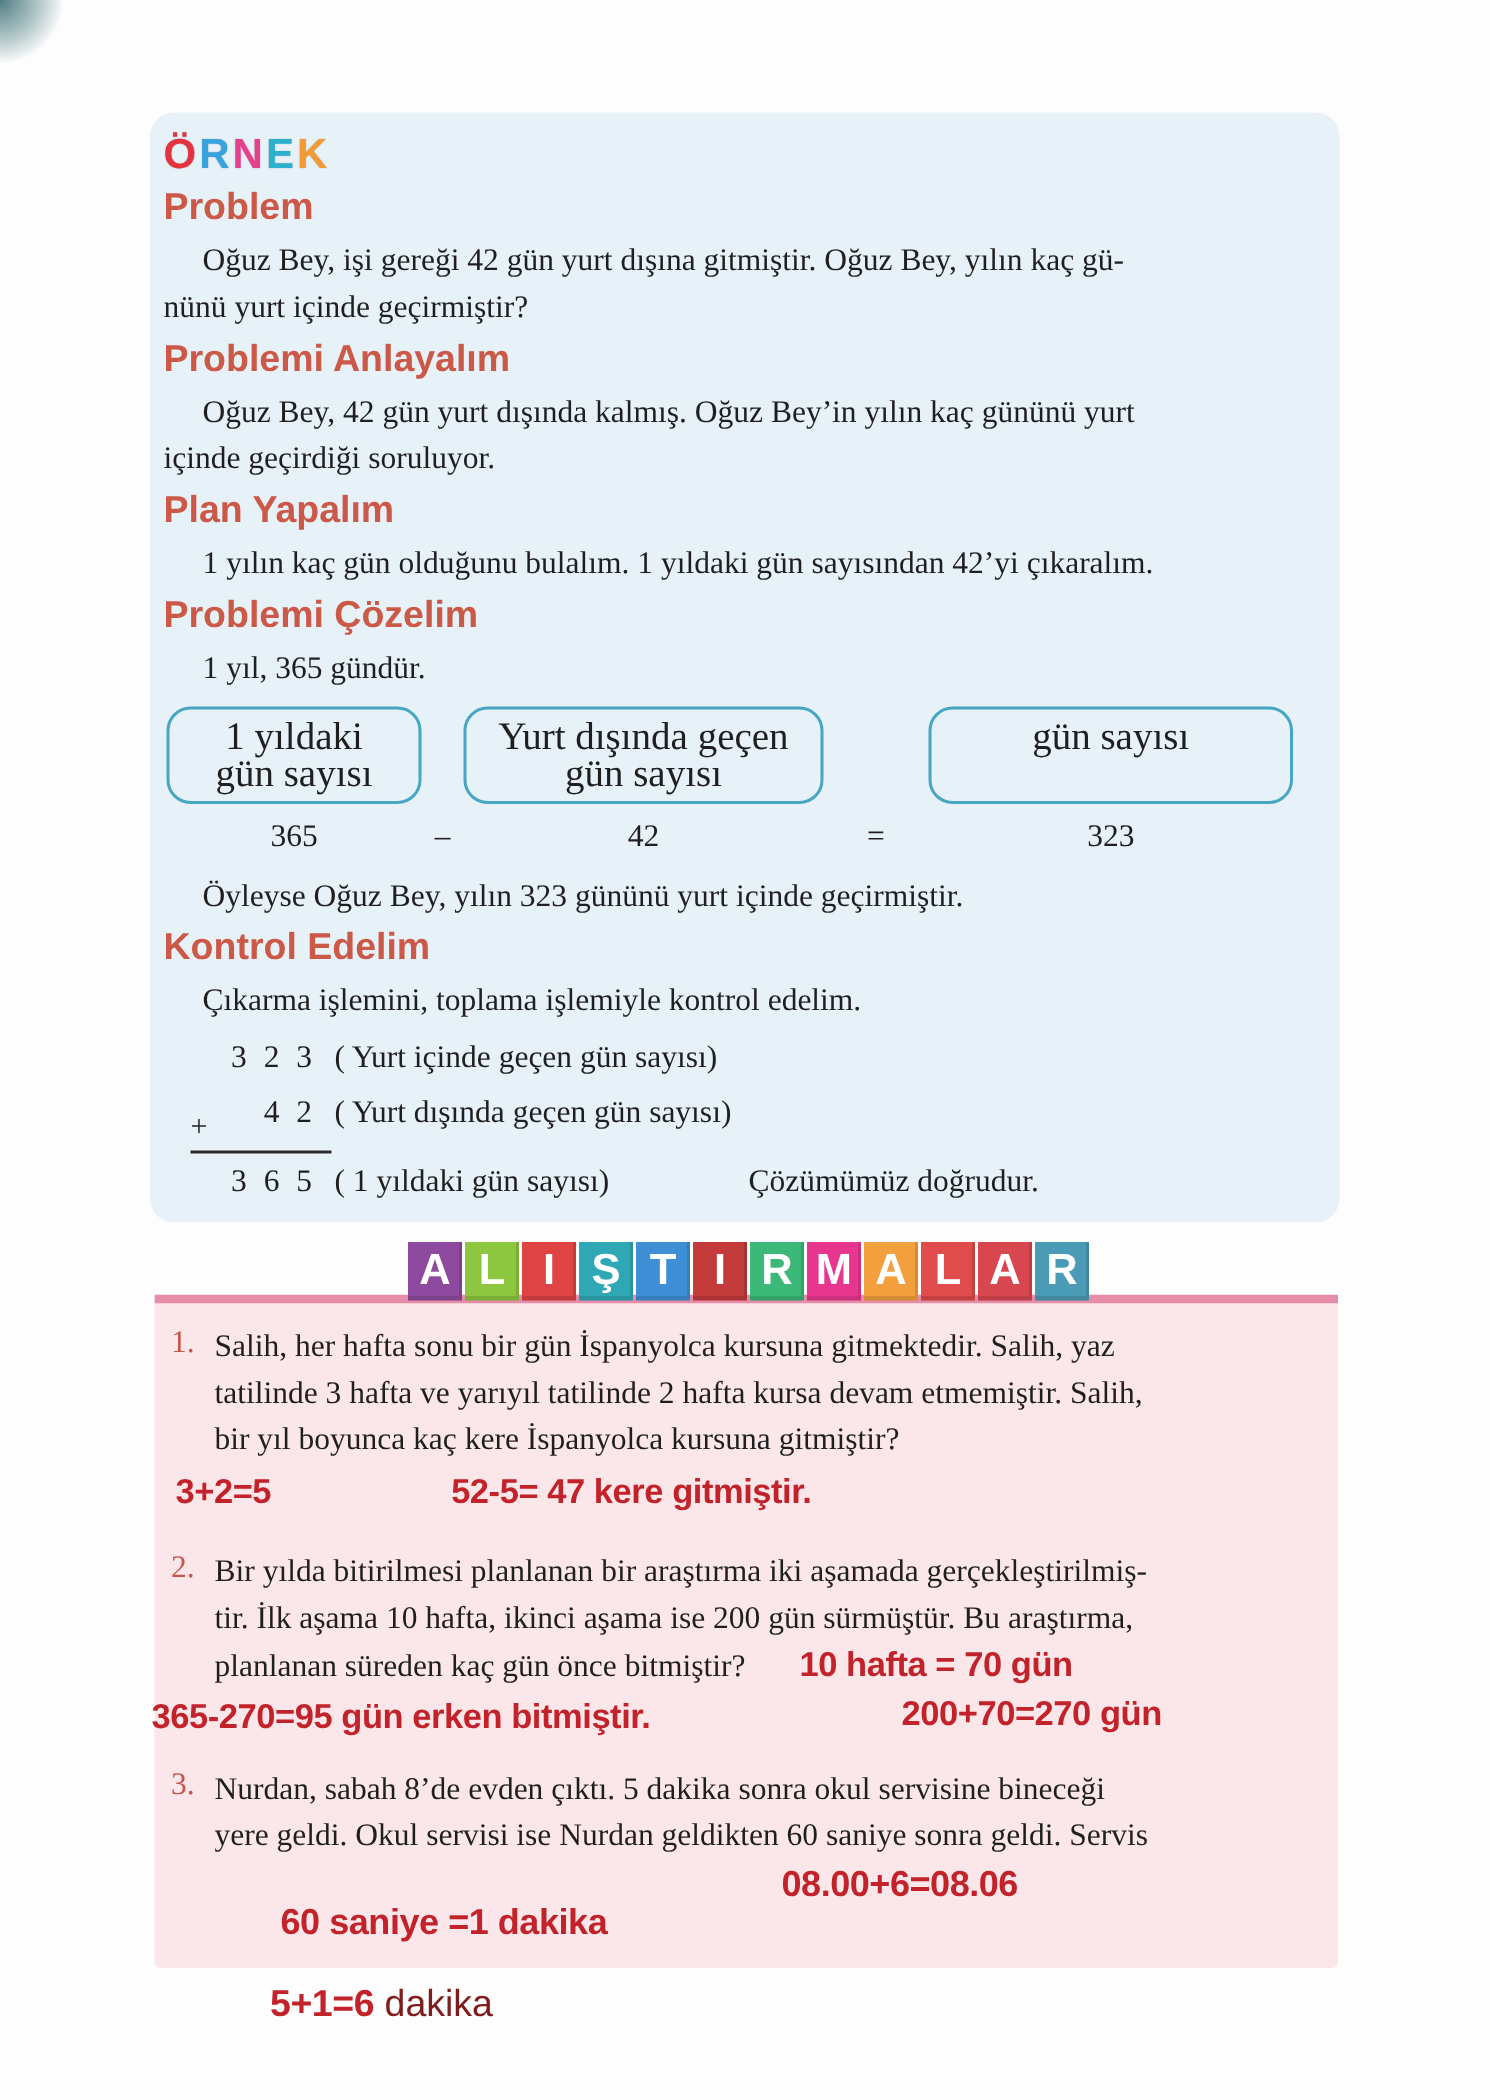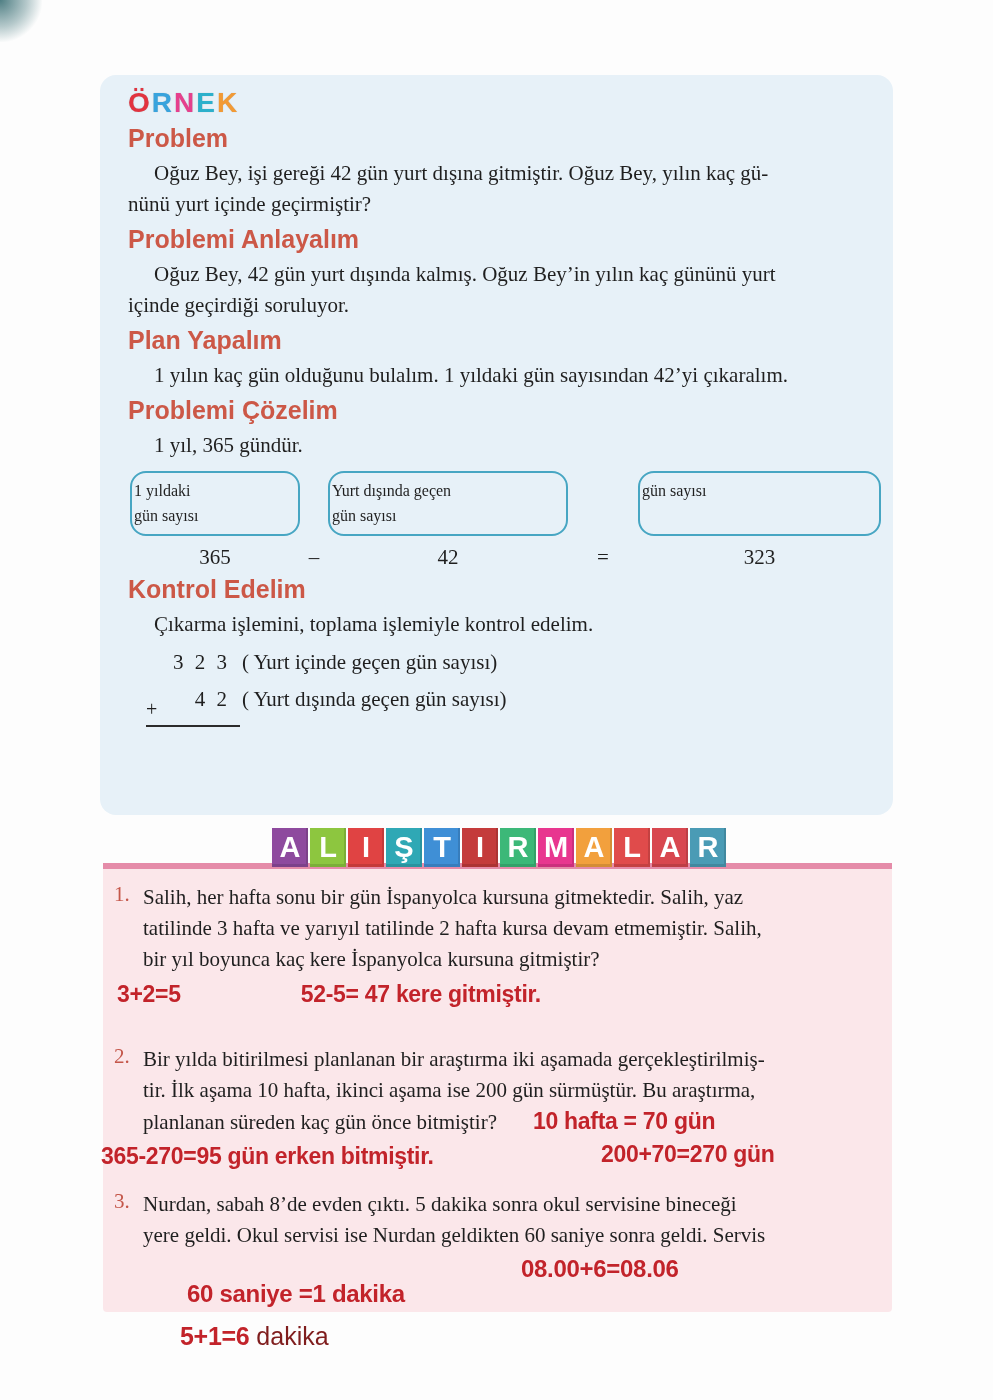--- a/index.html
+++ b/index.html
@@ -13,21 +13,21 @@
   }
   .corner-decoration {
     position:absolute; top:0; left:0; width:42px; height:42px;
     background: radial-gradient(circle at 0 0, rgba(48,104,110,0.85) 0%, rgba(48,104,110,0.35) 45%, rgba(48,104,110,0) 72%);
   }
 
   
   .example-box {
     position:absolute; left:100px; top:75px; width:793px; height:740px;
     background:#e7f1f8; border-radius:16px;
-    padding:8px 16px 0 28px; box-sizing:border-box;
+    padding:8px 16px 0 9px; box-sizing:border-box;
   }
   .ornek-title {
     font-family:"Liberation Sans", sans-serif;
     font-weight:800; font-size:28px; letter-spacing:2px;
     margin:4px 0 2px 0;
   }
   .ornek-title span { text-shadow: 0 0 1px rgba(0,0,0,0.25); }
   .ex-heading {
     font-family:"Liberation Sans", sans-serif;
     font-weight:700; font-size:25px; color:#cc5847;
@@ -37,21 +37,21 @@
   .ex-par .line { white-space:nowrap; }
   .indent { padding-left:26px; }
 
   .diagram {
     display:grid;
     grid-template-columns:170px 28px 240px 70px 243px;
     margin:10px 0 0 2px;
   }
   .dbox {
     border:2px solid #47a6c3; border-radius:16px;
-    text-align:left; font-size:16px; line-height:25px;
+    text-align:center; font-size:26px; line-height:25px;
     padding:5px 2px 6px 2px; align-self:stretch;
   }
   .dval { text-align:center; font-size:21px; padding-top:9px; }
   .dop  { text-align:center; font-size:21px; padding-top:9px; }
 
   .conclusion { font-size:21px; line-height:30px; margin-top:12px; padding-left:26px; white-space:nowrap; }
 
   .addition { margin:10px 0 0 38px; font-size:21px; }
   .add-row { display:flex; align-items:baseline; height:37px; position:relative; }
   .add-digits { width:64px; text-align:right; letter-spacing:3px; flex-shrink:0; }
@@ -88,21 +88,21 @@
   }
   .ex-body { font-size:21px; line-height:31px; width:742px; position:relative; }
   .ex-body .line { white-space:nowrap; }
   .line-flex { display:flex; align-items:baseline; white-space:nowrap; }
 
   .red {
     font-family:"Liberation Sans", sans-serif;
     font-weight:700; font-size:23px; color:#c2232a;
     letter-spacing:-0.3px; white-space:nowrap;
   }
-  .ans-row-1 { display:flex; align-items:baseline; margin:4px 0 16px -26px; height:34px; }
+  .ans-row-1 { display:flex; align-items:baseline; margin:4px 0 4px -26px; height:34px; }
   .ans-row-1 .gap { width:120px; flex-shrink:0; }
   .inline-ans { margin-left:36px; }
   .ans-row-2 { position:relative; height:36px; }
   .ans-left-2 { position:absolute; left:-42px; top:3px; }
   .ans-right-2 { position:absolute; left:458px; top:1px; }
   .ans-area-3 { position:relative; height:66px; }
   .ans-top-3 { position:absolute; left:378px; top:2px; font-size:24px; }
   .ans-bottom-3 { position:absolute; left:44px; top:27px; font-size:24px; }
 
   .footnote {
@@ -160,35 +160,41 @@
       <div>gün sayısı</div>
     </div>
 
     <div class="dval">365</div>
     <div class="dop">–</div>
     <div class="dval">42</div>
     <div class="dop">=</div>
     <div class="dval">323</div>
   </div>
 
+  <div class="conclusion">Öyleyse Oğuz Bey, yılın 323 gününü yurt içinde geçirmiştir.</div>
 
   <div class="ex-heading">Kontrol Edelim</div>
   <div class="ex-par">
     <div class="line indent">Çıkarma işlemini, toplama işlemiyle kontrol edelim.</div>
   </div>
 
   <div class="addition">
     <div class="add-row">
       <span class="add-digits">3 2 3</span>
       <span class="add-note">( Yurt içinde geçen gün sayısı)</span>
     </div>
     <div class="add-row row2">
       <span class="plus-sign">+</span>
       <span class="add-digits">4 2</span>
       <span class="add-note">( Yurt dışında geçen gün sayısı)</span>
+    </div>
+    <div class="add-row row3">
+      <span class="add-digits">3 6 5</span>
+      <span class="add-note">( 1 yıldaki gün sayısı)</span>
+      <span class="verdict">Çözümümüz doğrudur.</span>
     </div>
   </div>
 </section>
 
 <div class="alistirmalar-title">
   <span class="letter-block" style="background-color: rgb(142, 74, 158);">A</span>
   <span class="letter-block" style="background-color: rgb(141, 198, 63);">L</span>
   <span class="letter-block" style="background-color: rgb(224, 67, 67);">I</span>
   <span class="letter-block" style="background-color: rgb(47, 168, 181);">Ş</span>
   <span class="letter-block" style="background-color: rgb(63, 143, 214);">T</span>

